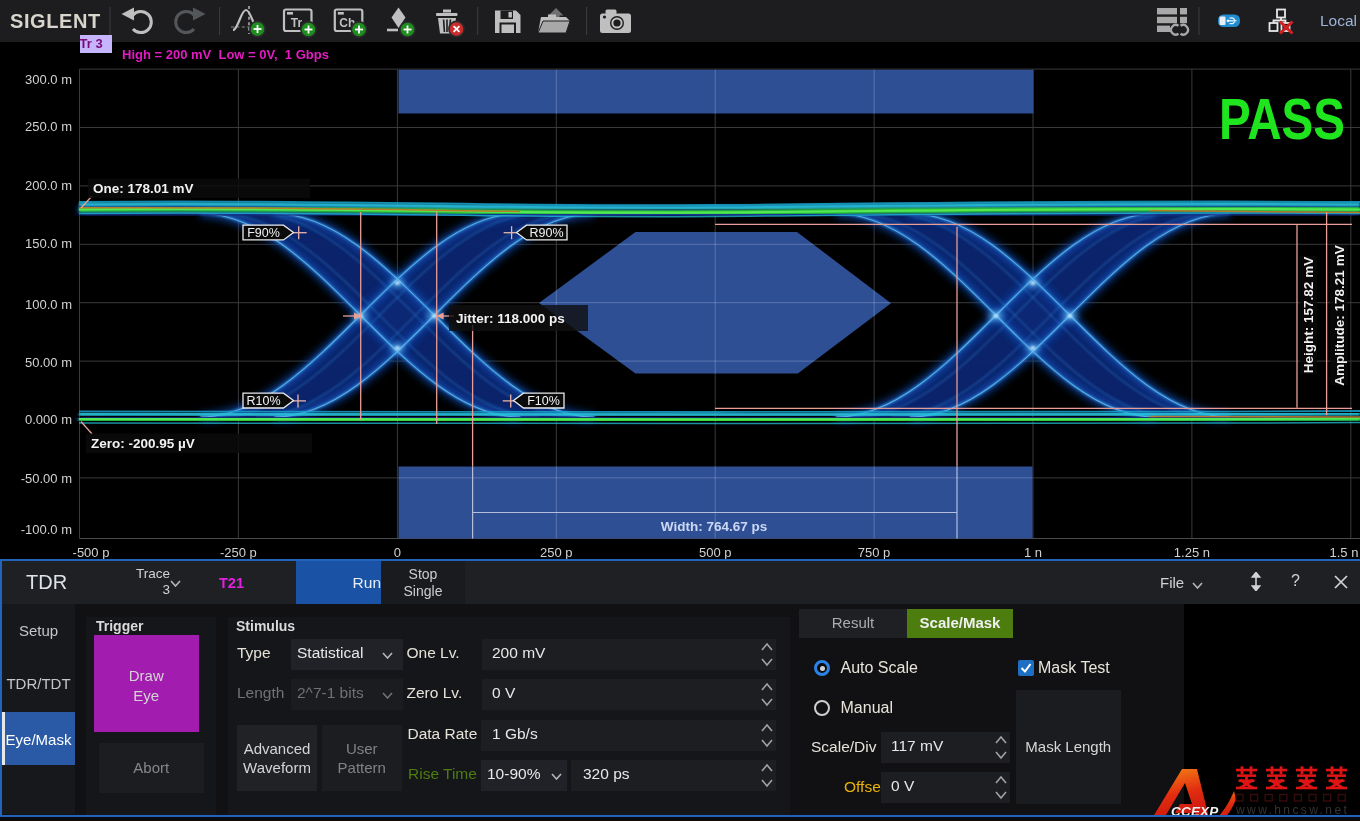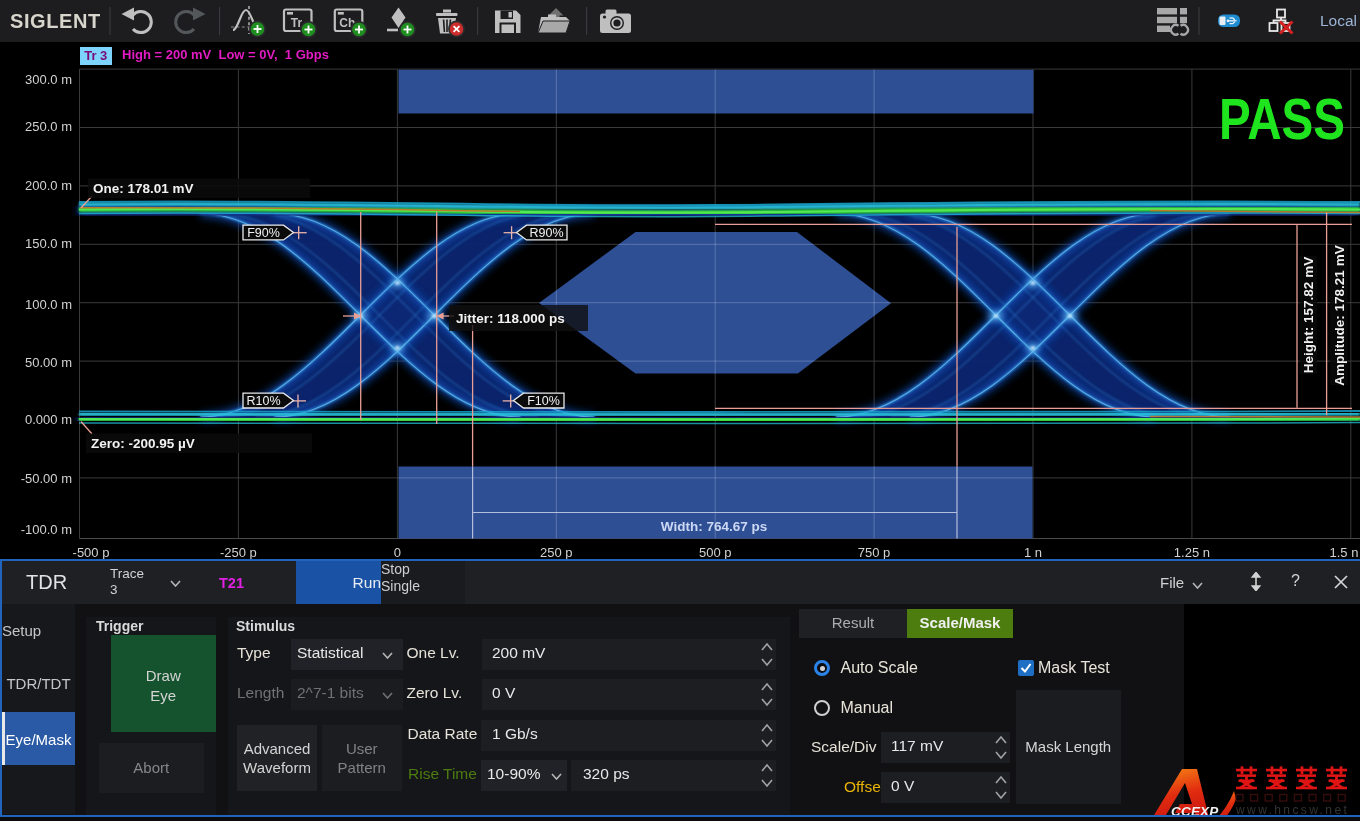--- a/index.html
+++ b/index.html
@@ -303,61 +303,61 @@
       <text x="397.4" y="514.5" text-anchor="middle">0</text>
       <text x="556.3" y="514.5" text-anchor="middle">250 p</text>
       <text x="715.2" y="514.5" text-anchor="middle">500 p</text>
       <text x="874.1" y="514.5" text-anchor="middle">750 p</text>
       <text x="1033.0" y="514.5" text-anchor="middle">1 n</text>
       <text x="1191.9" y="514.5" text-anchor="middle">1.25 n</text>
       <text x="1344" y="514.5" text-anchor="middle">1.5 n</text>
     </g>
     <text x="1219" y="97.0" font-family="Liberation Sans, sans-serif" font-size="58" font-weight="600" fill="#1fe51f" textLength="126" lengthAdjust="spacingAndGlyphs">PASS</text>
   </svg>
-<div style="position:absolute;left:79.5px;top:47px;width:32.5px;height:17.5px;background:#7dd3fc;color:#7a0a7a;font-size:13px;font-weight:bold;text-align:center;line-height:17.5px">Tr 3</div>
+<div style="position:absolute;left:79.5px;top:35px;width:32.5px;height:17.5px;background:#c4b5fd;color:#7a0a7a;font-size:13px;font-weight:bold;text-align:left;line-height:17.5px">Tr 3</div>
 <div style="position:absolute;left:122px;top:47px;height:17px;color:#e21bc2;font-size:13px;font-weight:bold">High = 200 mV&nbsp; Low = 0V,&nbsp; 1 Gbps</div>
 <div style="position:absolute;left:0;top:559px;width:1184px;height:262px;background:#111114">
     <div style="position:absolute;left:0;top:0;width:1360px;height:2px;background:#2263bc"></div>
     <div style="position:absolute;left:0;top:2px;width:2px;height:254px;background:#2263bc"></div>
     <div style="position:absolute;left:2px;top:2px;width:1358px;height:43px;background:#1e2024"></div>
     <div style="position:absolute;left:26px;top:12px;font-size:20px;color:#dfe3e8">TDR</div>
-    <div style="position:absolute;left:110px;top:7px;width:60px;text-align:left;font-size:13.5px;color:#d2d2d2;line-height:16px">Trace<br>3</div>
+    <div style="position:absolute;left:110px;top:7px;width:60px;text-align:right;font-size:13.5px;color:#d2d2d2;line-height:16px">Trace<br>3</div>
     <svg style="position:absolute;left:170px;top:21px" width="11" height="7" xmlns="http://www.w3.org/2000/svg">
       <polyline points="1,1 5.5,6 10,1" fill="none" stroke="#b6b6b6" stroke-width="1.6"></polyline>
     </svg>
     <div style="position:absolute;left:219px;top:16px;font-size:14.5px;font-weight:bold;color:#e020e0">T21</div>
     <div style="position:absolute;left:296px;top:2px;width:85px;height:43px;background:#1a53a5;color:#e8ecf2;font-size:15.5px;text-align:right;line-height:43px">Run</div>
-    <div style="position:absolute;left:381px;top:2px;width:84px;height:43px;background:#1a1b1e;color:#ccced2;font-size:14px;text-align:left;line-height:17px;box-sizing:border-box">Stop<br>Single</div>
+    <div style="position:absolute;left:381px;top:2px;width:84px;height:43px;background:#1a1b1e;color:#ccced2;font-size:14px;text-align:center;line-height:17px;padding-top:5px;box-sizing:border-box">Stop<br>Single</div>
     <div style="position:absolute;left:1160px;top:15px;font-size:15px;color:#d2d2d2">File</div>
     <svg style="position:absolute;left:1192px;top:23px" width="11" height="7" xmlns="http://www.w3.org/2000/svg">
       <polyline points="1,1 5.5,6 10,1" fill="none" stroke="#b6b6b6" stroke-width="1.6"></polyline>
     </svg>
     <svg style="position:absolute;left:1249px;top:13px" width="14" height="19" xmlns="http://www.w3.org/2000/svg">
       <g stroke="#d2d2d2" stroke-width="1.6" fill="#d2d2d2">
         <line x1="7" y1="4" x2="7" y2="15"></line>
         <polygon points="7,0.5 3.4,5 10.6,5"></polygon>
         <polygon points="7,18.5 3.4,14 10.6,14"></polygon>
       </g>
     </svg>
     <div style="position:absolute;left:1291px;top:13px;font-size:16px;color:#d2d2d2">?</div>
     <svg style="position:absolute;left:1333px;top:15px" width="16" height="16" xmlns="http://www.w3.org/2000/svg">
       <g stroke="#d2d2d2" stroke-width="1.7">
         <line x1="2" y1="2" x2="14" y2="14"></line>
         <line x1="14" y1="2" x2="2" y2="14"></line>
       </g>
     </svg>
     <div style="position:absolute;left:2px;top:45px;width:73px;height:210px;background:#17181c"></div>
-    <div style="position:absolute;left:2px;top:63px;width:73px;text-align:left;font-size:15px;color:#c6c6c6">Setup</div>
+    <div style="position:absolute;left:2px;top:63px;width:73px;text-align:center;font-size:15px;color:#c6c6c6">Setup</div>
     <div style="position:absolute;left:2px;top:116px;width:73px;text-align:center;font-size:15px;color:#c6c6c6">TDR/TDT</div>
     <div style="position:absolute;left:2px;top:153px;width:73px;height:53px;background:#2a5aa5"></div>
     <div style="position:absolute;left:2px;top:153px;width:2.5px;height:53px;background:#e8e8e8"></div>
     <div style="position:absolute;left:2px;top:172px;width:73px;text-align:center;font-size:15px;color:#fff">Eye/Mask</div>
     <div style="position:absolute;left:86px;top:58px;width:130px;height:244px;background:#15161a"></div>
     <div style="position:absolute;left:96px;top:59px;font-size:14px;font-weight:bold;color:#dadada">Trigger</div>
-    <div style="position:absolute;left:111px;top:76px;width:104.5px;height:97px;background:#14532d;color:#d4d4d4;font-size:15px;text-align:center;line-height:20px;padding-top:31px;box-sizing:border-box">Draw<br>Eye</div>
+    <div style="position:absolute;left:94px;top:76px;width:104.5px;height:97px;background:#a21caf;color:#d4d4d4;font-size:15px;text-align:center;line-height:20px;padding-top:31px;box-sizing:border-box">Draw<br>Eye</div>
     <div style="position:absolute;left:99px;top:183.5px;width:104.5px;height:50px;background:#1c1d20;color:#85878a;font-size:15px;text-align:center;line-height:50px">Abort</div>
     <div style="position:absolute;left:228px;top:58px;width:562px;height:244px;background:#15161a"></div>
     <div style="position:absolute;left:236px;top:58.5px;font-size:14px;font-weight:bold;color:#dadada">Stimulus</div>
     <div style="position:absolute;left:237px;top:84.5px;color:#e6e2d8;font-size:15.5px">Type</div>
     <div style="position:absolute;left:291px;top:79.5px;width:111.5px;height:31px;background:#212227"></div>
     <div style="position:absolute;left:297px;top:84.5px;color:#e8e8e8;font-size:15.5px">Statistical</div>
     <svg style="position:absolute;left:382px;top:92.5px" width="11" height="7" xmlns="http://www.w3.org/2000/svg">
       <polyline points="1,1 5.5,6 10,1" fill="none" stroke="#b6b6b6" stroke-width="1.6"></polyline>
     </svg>
     <div style="position:absolute;left:406.5px;top:84.5px;color:#e6e2d8;font-size:15.5px">One Lv.</div>

